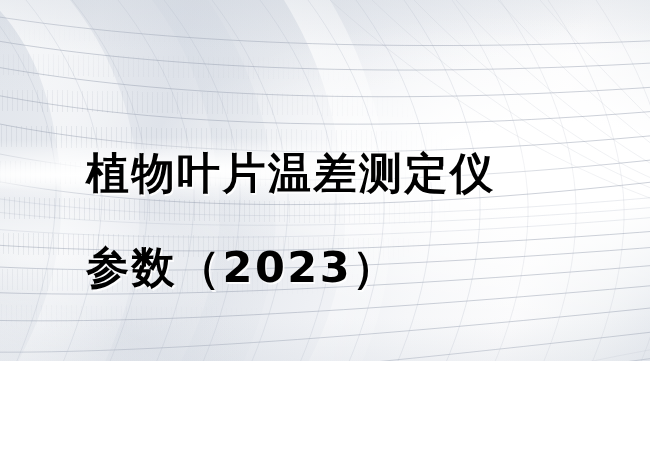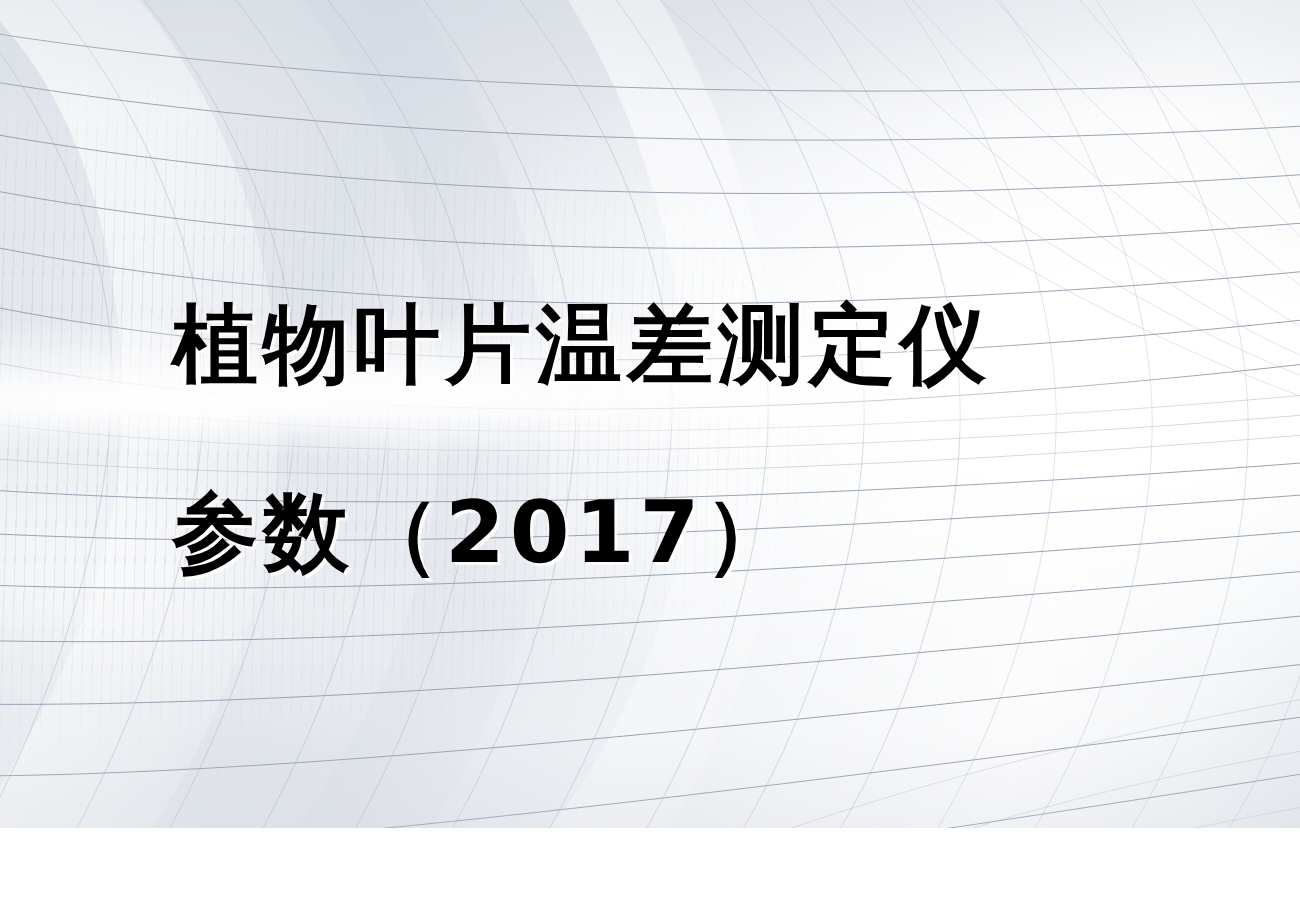--- a/index.html
+++ b/index.html
@@ -8,21 +8,21 @@
     padding: 0;
     background: #ffffff;
   }
   body {
     font-family: "Liberation Sans", "DejaVu Sans", sans-serif;
   }
 
   #slide {
     position: relative;
     width: 650px;
-    height: 414px;
+    height: 361px;
     overflow: hidden;
     background: #f97316;
   }
 
   
   .bg-layer {
     position: absolute;
     inset: 0;
     width: 100%;
     height: 100%;
@@ -193,16 +193,16 @@
   </div>
 
   <div class="bg-layer" id="bg-striations"></div>
 
   <div class="bg-layer" id="bg-sweep"></div>
 
   <div class="bg-layer" id="bg-vignette"></div>
 
   <div id="title-block">
     <div class="title-line">植物叶片温差测定仪</div>
-    <div class="title-line">参数（2017）</div>
+    <div class="title-line">参数（2023）</div>
   </div>
 
 </div>
 
 </body></html>

